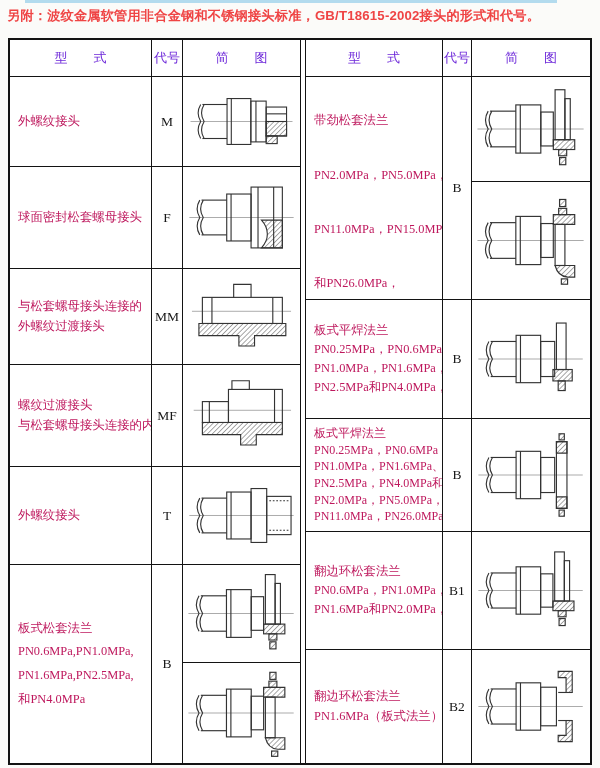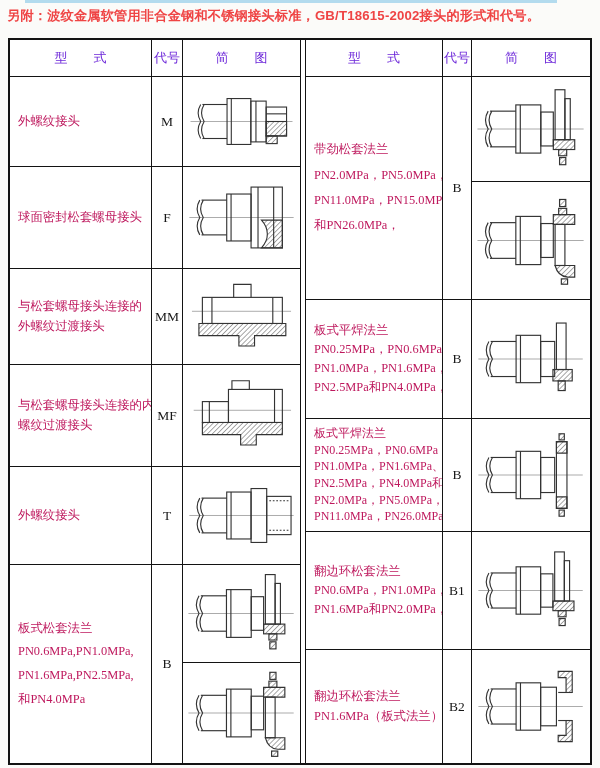--- a/index.html
+++ b/index.html
@@ -17,21 +17,21 @@
 
   .half > div { border-right:1.5px solid #131313; border-bottom:1.5px solid #131313; background:#fff; overflow:hidden; }
   .half > div:nth-child(3n) { border-right:none; }
   .half > div:nth-last-child(-n+3) { border-bottom:none; }
 
   .hc { background:#b3dbee; display:flex; align-items:center; justify-content:center; font-size:13px; color:#6d28d9; }
   .yl { background:#f8f4c9; }
 
   .tc { display:flex; flex-direction:column; justify-content:center; padding:4px 2px 4px 8px; }
   .ln { white-space:nowrap; font-size:12.4px; line-height:1.55; font-family:"Liberation Serif", serif; color:#be185d; }
-  .sp  .ln { line-height:2.05; }
+  .sp  .ln { line-height:2.05;margin-top:29px; }
   .sp2 .ln { line-height:1.9;  }
   .tight .ln { line-height:1.38; font-size:12px; }
 
   .cc { display:flex; align-items:center; justify-content:center; font-family:"Liberation Serif", serif; font-size:13.5px; color:#171717; }
 
   .dc { padding:2px; }
   .dc .diag { width:100%; height:100%; display:block; }
   .split { display:flex; flex-direction:column; height:100%; }
   .split .sub { flex:1; min-height:0; padding:1px; }
   .split .sub:first-child { border-bottom:1.5px solid #131313; }
@@ -184,22 +184,22 @@
         <div class="ln">外螺纹过渡接头</div>
       </div>
       <div class="cc">MM</div>
       <div class="dc">
           <svg class="diag" viewBox="0 0 130 100" preserveAspectRatio="xMidYMid meet">
             <use href="#d-mm"></use>
           </svg>
         </div>
 
       <div class="tc yl">
+        <div class="ln">螺纹过渡接头</div>
         <div class="ln">与松套螺母接头连接的内</div>
-        <div class="ln">螺纹过渡接头</div>
       </div>
       <div class="cc yl">MF</div>
       <div class="dc">
           <svg class="diag" viewBox="0 0 130 100" preserveAspectRatio="xMidYMid meet">
             <use href="#d-mf"></use>
           </svg>
         </div>
 
       <div class="tc">
           <div class="ln">外螺纹接头</div>

